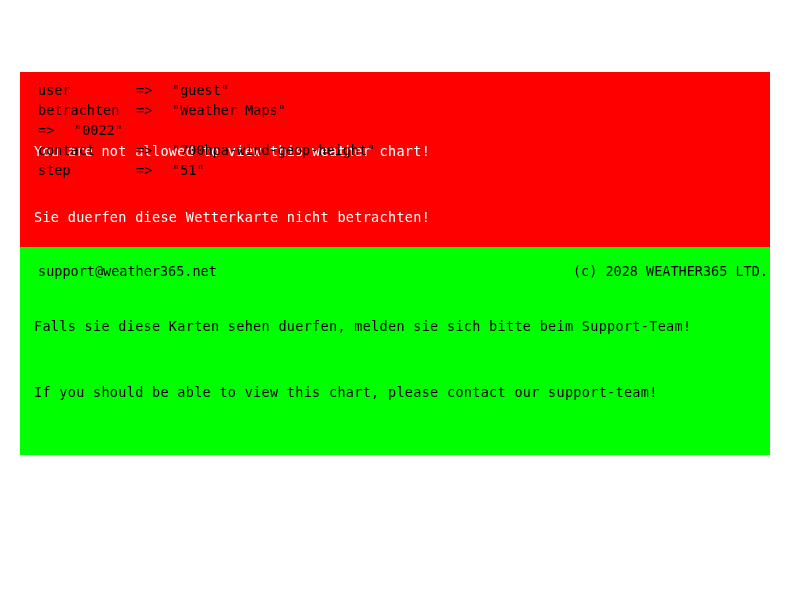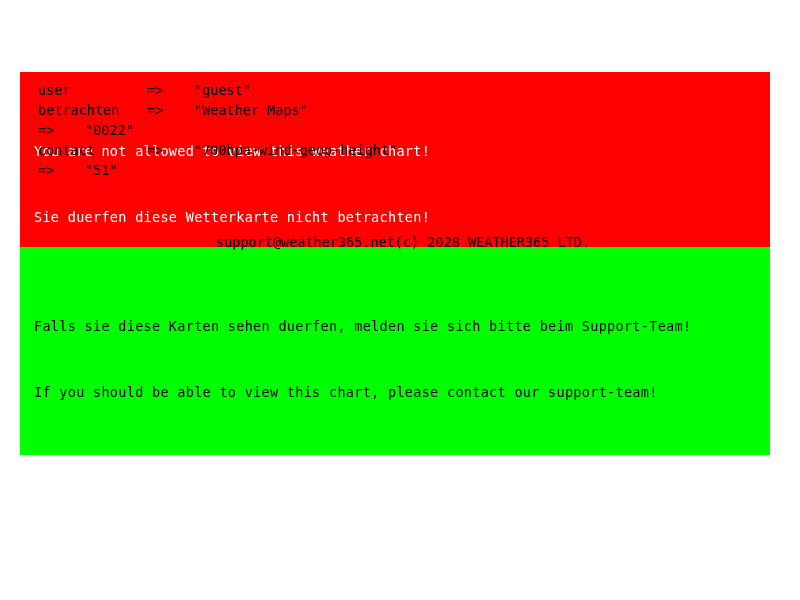--- a/index.html
+++ b/index.html
@@ -51,40 +51,39 @@
     position: absolute;
     left: 38px;
     top: 80px;
     width: 720px;
   }
   .param-row {
     display: flex;
     line-height: 20px;
     height: 20px;
     white-space: pre;
-    gap: 11px;
   }
   .param-key {
     width: 98px;
     flex: 0 0 98px;
   }
   .param-arrow {
     width: 36px;
     flex: 0 0 36px;
   }
   .param-val {
     flex: 1 1 auto;
   }
   .footer {
     position: absolute;
     left: 38px;
-    top: 232px;
+    top: 261px;
     width: 730px;
     display: flex;
-    justify-content: center;
+    justify-content: space-between;
     line-height: 20px;
     white-space: pre;
   }
   .footer-right {
     text-align: right;
   }
 </style>
 </head>
 <body>
 
@@ -114,20 +113,21 @@
       <span class="param-val">"0022"</span>
     </div>
 
     <div class="param-row">
       <span class="param-key">contact</span>
       <span class="param-arrow">=&gt;</span>
       <span class="param-val">"700hpa-wind-geop-height"</span>
     </div>
 
     <div class="param-row">
+      <span class="param-key">step</span>
       <span class="param-arrow">=&gt;</span>
       <span class="param-val">"51"</span>
     </div>
 
   </div>
 
   <div class="banner banner-ok">
     <span class="banner-line">Falls sie diese Karten sehen duerfen, melden sie sich bitte beim Support-Team!</span>
     <span class="banner-line">If you should be able to view this chart, please contact our support-team!</span>
   </div>

